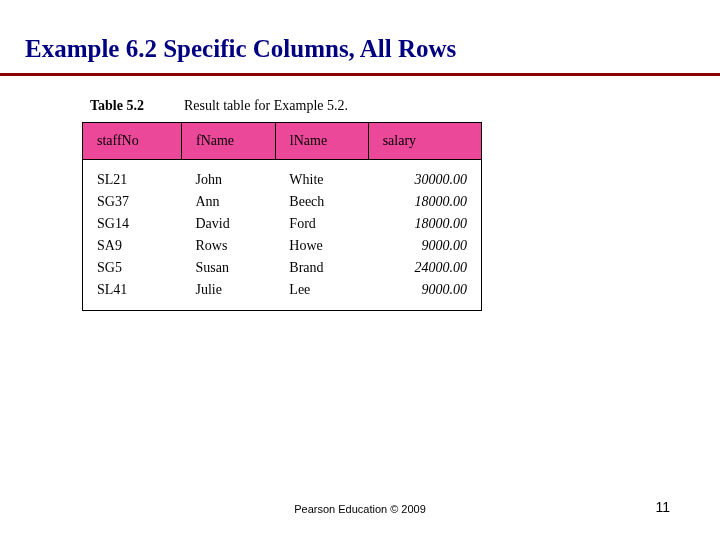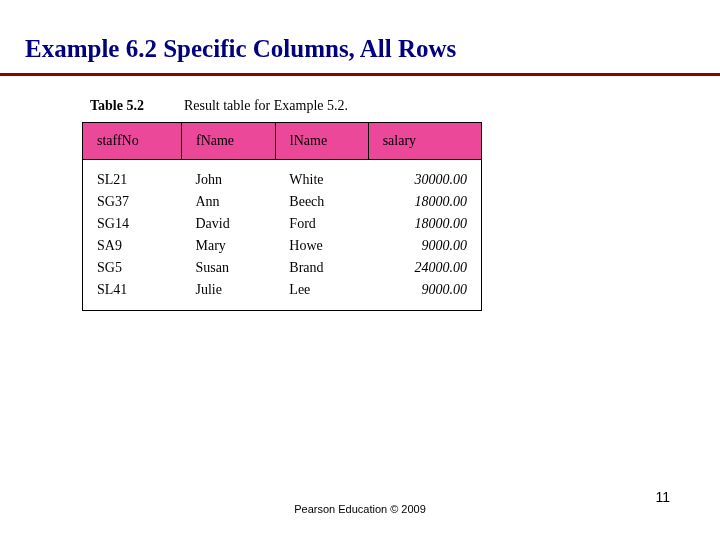--- a/index.html
+++ b/index.html
@@ -76,21 +76,21 @@
       position: absolute;
       bottom: 25px;
       left: 50%;
       transform: translateX(-50%);
       font-size: 11px;
       font-family: Arial, sans-serif;
       color: #000;
     }
     .page-number {
       position: absolute;
-      bottom: 35px;
+      bottom: 25px;
       right: 50px;
       font-size: 14px;
       font-family: Arial, sans-serif;
       color: #000;
     }
   </style>
 </head>
 <body>
 
 <div class="slide-title">Example 6.2  Specific Columns, All Rows</div>
@@ -123,21 +123,21 @@
         <td class="salary">18000.00</td>
       </tr>
       <tr>
         <td>SG14</td>
         <td>David</td>
         <td>Ford</td>
         <td class="salary">18000.00</td>
       </tr>
       <tr>
         <td>SA9</td>
-        <td>Mary</td>
+        <td>Rows</td>
         <td>Howe</td>
         <td class="salary">9000.00</td>
       </tr>
       <tr>
         <td>SG5</td>
         <td>Susan</td>
         <td>Brand</td>
         <td class="salary">24000.00</td>
       </tr>
       <tr>

